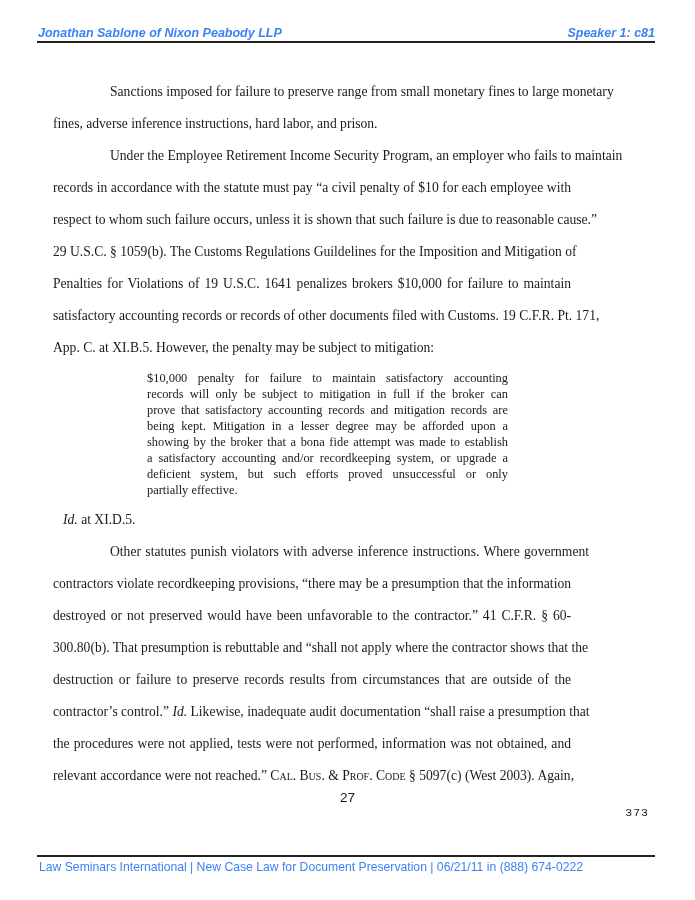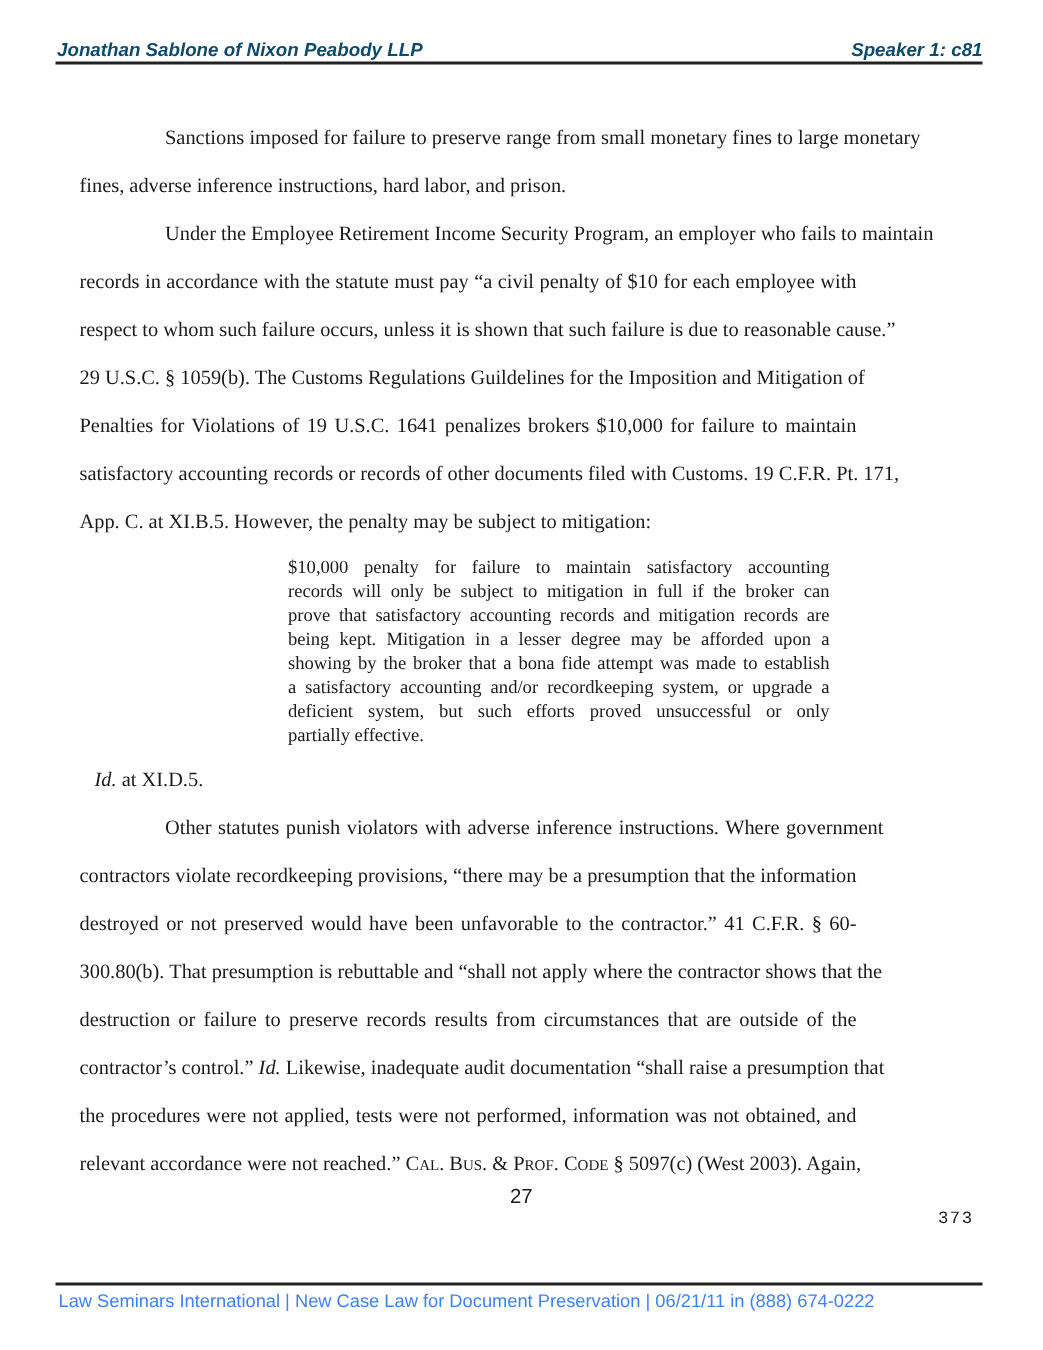--- a/index.html
+++ b/index.html
@@ -1,27 +1,27 @@
 <!DOCTYPE html>
 <html><head>
   <meta charset="utf-8">
   <style>
     html, body { margin:0; padding:0; }
     body { width:695px; height:900px; background:#ffffff; position:relative; overflow:hidden; color:#1a1a1a; }
-    .hdr { position:absolute; top:26px; left:37px; width:618px; height:14px; font-family:"Liberation Sans", sans-serif; font-weight:bold; font-style:italic; font-size:12.5px; color:#0c4a6e;text-align:right; }
+    .hdr { position:absolute; top:26px; left:37px; width:618px; height:14px; font-family:"Liberation Sans", sans-serif; font-weight:bold; font-style:italic; font-size:12.5px; color:#3b82f6;text-align:right; }
     .hdr .l { position:absolute; left:1px; top:0; }
     .hdr .r { position:absolute; right:0; top:0; }
     .rule { position:absolute; left:37px; width:618px; background:#222; }
     .rule.top { top:41px; height:2px; }
     .rule.bot { top:855px; height:2px; }
     .body-text { font-family:"Liberation Serif", serif; font-size:13.6px; color:#1a1a1a; }
     .line { position:absolute; left:53px; width:518px; white-space:nowrap; text-align:justify; text-align-last:justify; line-height:16px; }
     .line.last { text-align-last:left; }
     .line.ind { left:110px; width:479px; }
-    .bq { position:absolute; left:147px; width:361px; white-space:nowrap; text-align:justify; text-align-last:justify; font-family:"Liberation Serif", serif; font-size:12.4px; line-height:16px; color:#1a1a1a;margin-left:45px; }
+    .bq { position:absolute; left:147px; width:361px; white-space:nowrap; text-align:justify; text-align-last:justify; font-family:"Liberation Serif", serif; font-size:12.4px; line-height:16px; color:#1a1a1a; }
     .bq.last { text-align-last:left; }
     .pgnum { position:absolute; top:790px; left:0; width:695px; text-align:center; font-family:Liberation Sans, sans-serif; font-size:13.6px; }
     .stamp { position:absolute; top:806px; right:46px; font-family:"Liberation Mono", monospace; font-size:11.5px; letter-spacing:1px; }
     .ftr { position:absolute; top:860px; left:39px; font-family:"Liberation Sans", sans-serif; font-size:12.2px; color:#3b82f6; white-space:nowrap; }
     .sc { font-variant:small-caps; }
     i { font-style:italic; }
   </style>
 </head>
 <body>
 

